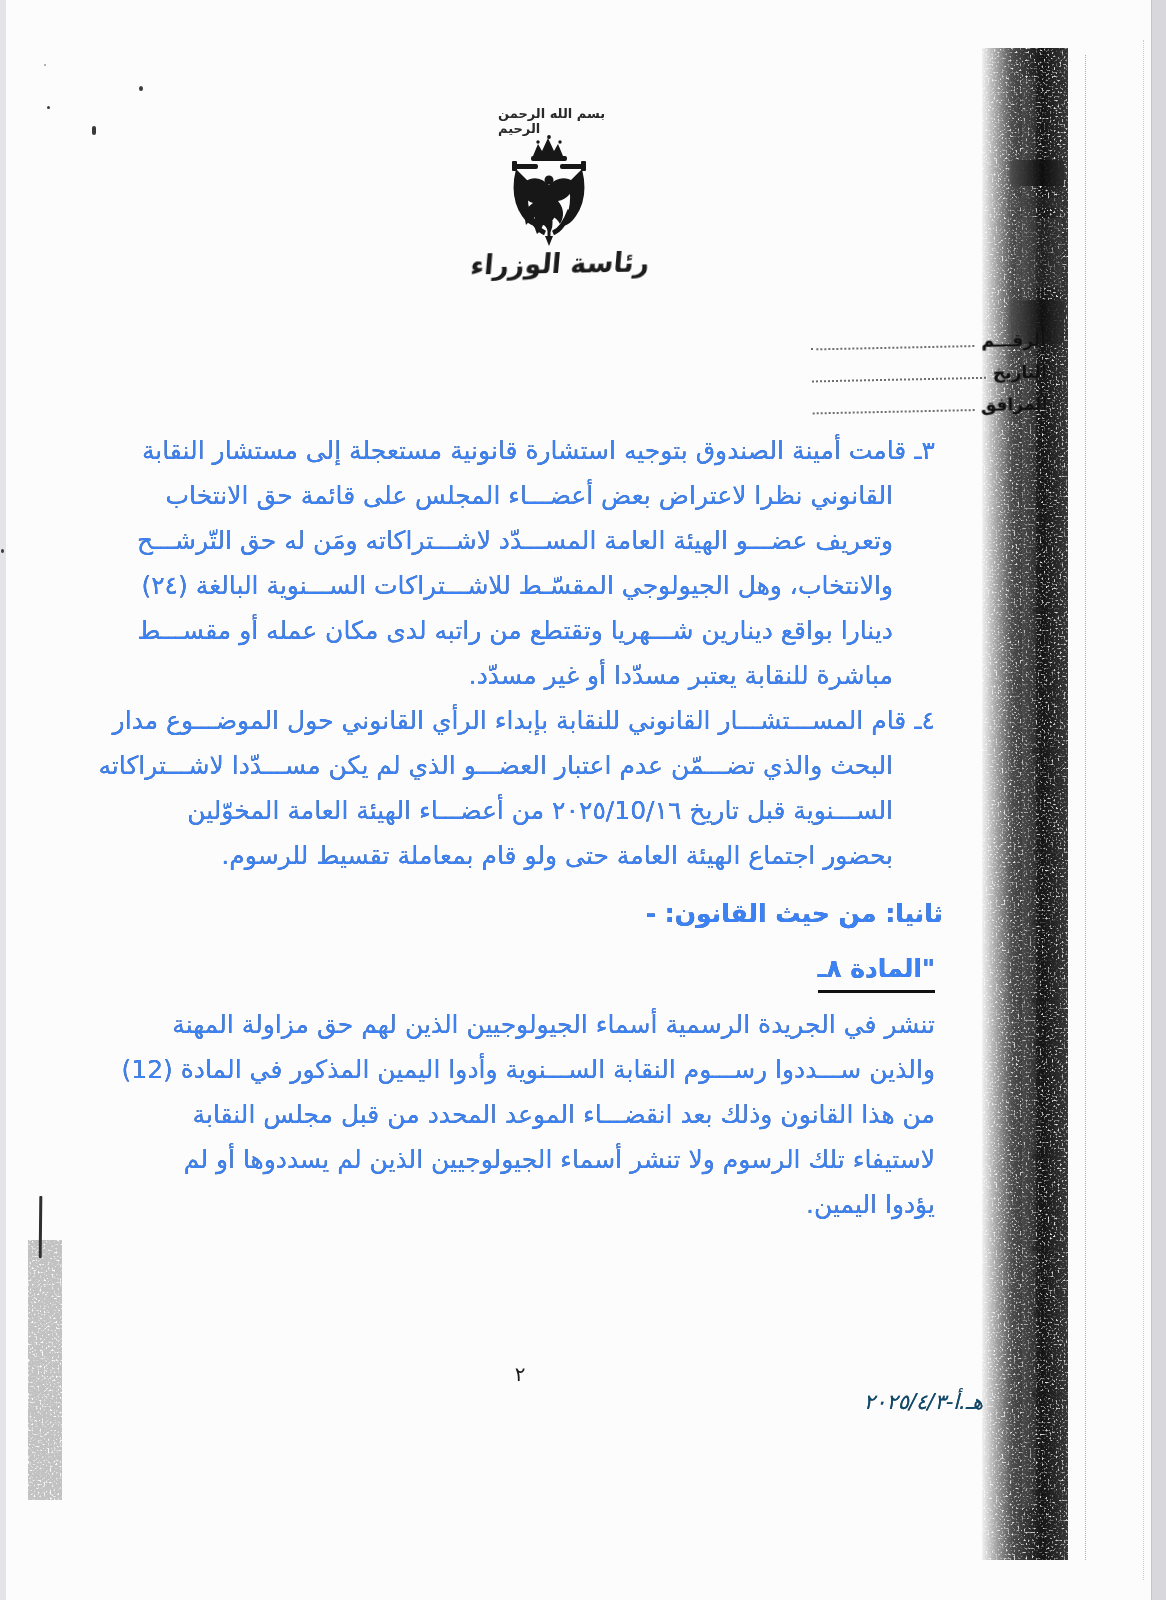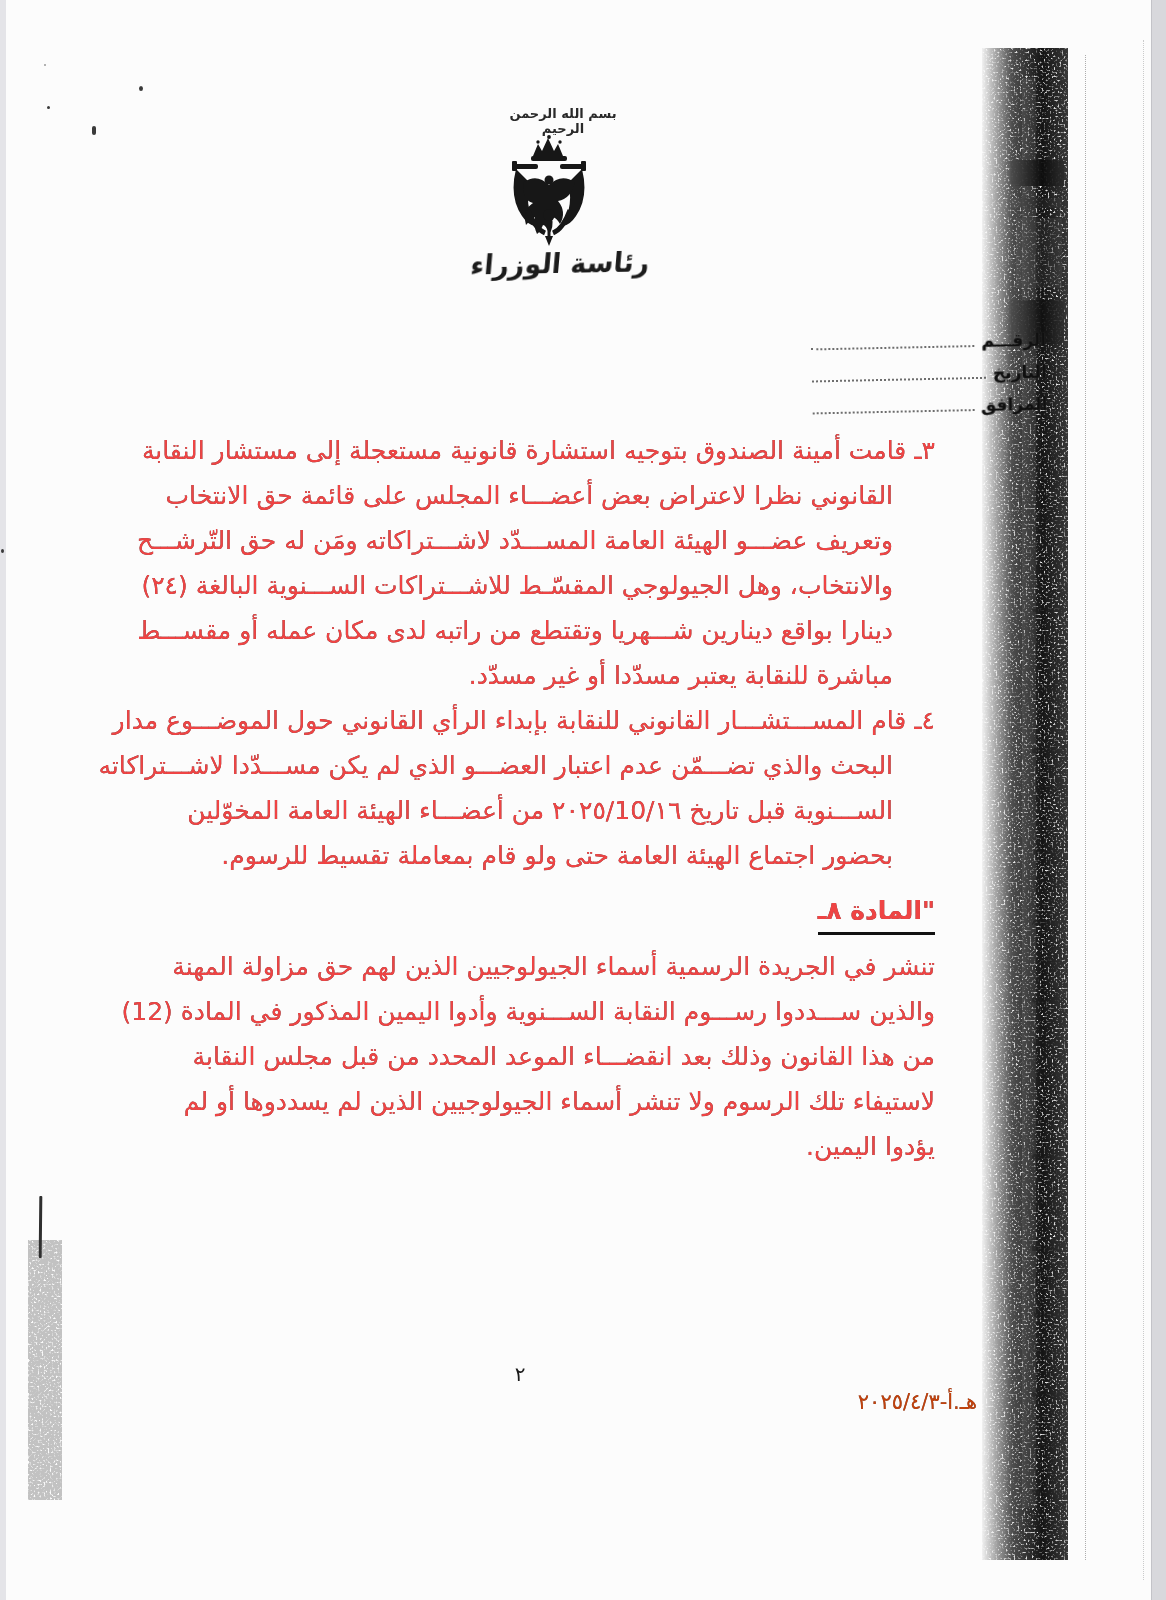--- a/index.html
+++ b/index.html
@@ -13,53 +13,53 @@
   .edge-right{position:absolute;left:1151px;top:0;width:15px;height:1600px;background:#d8d8dc;border-left:1px solid #c3c3c8;}
   .dotline-a{position:absolute;left:1085px;top:55px;height:1505px;width:0;border-left:1px dotted #9a9a9a;opacity:.8;}
   .dotline-b{position:absolute;left:1143px;top:40px;height:1540px;width:0;border-left:1px dotted #ababab;opacity:.6;}
   .noise-band{position:absolute;left:982px;top:48px;}
   .noise-small{position:absolute;left:28px;top:1240px;opacity:.5;}
   .left-mark{position:absolute;left:39px;top:1196px;width:3px;height:62px;background:#2f2f2f;border-radius:1px;transform:rotate(.6deg);}
   .speck{position:absolute;background:#3a3a3a;border-radius:50%;}
 
   
   .basmala{
-    position:absolute;left:498px;top:106px;width:130px;text-align:center;
+    position:absolute;left:498px;top:106px;width:130px;
     font-size:13px;font-weight:bold;color:#2a2a2a;filter:blur(.5px);letter-spacing:-.5px;
   }
   .emblem{position:absolute;left:500px;top:130px;filter:blur(.4px);}
   .org-title{
     position:absolute;left:470px;top:248px;width:180px;text-align:center;
     font-size:27px;font-weight:bold;color:#1c1c1c;
     transform:skewX(-6deg) rotate(-1deg);filter:blur(.35px);
   }
 
   
   .ref-fields{position:absolute;top:331px;left:812px;width:235px;direction:rtl;transform:rotate(-1.2deg);z-index:5;}
   .ref-row{display:flex;align-items:flex-end;height:21px;margin-bottom:11px;gap:7px;}
   .ref-label{font-size:17px;font-weight:bold;color:#101010;text-shadow:0 0 1px #444;white-space:nowrap;filter:blur(.3px);}
   .ref-leader{flex:1;border-bottom:2px dotted #4a4a4a;height:4px;margin-bottom:4px;opacity:.8;}
 
   
   .doc-body{
     position:absolute;top:428px;right:231px;width:834px;direction:rtl;text-align:right;
-    font-size:25px;line-height:45px;color:#ef4444;text-shadow:0 0 .6px rgba(10,10,10,.75);
+    font-size:25px;line-height:45px;color:#3b82f6;text-shadow:0 0 .6px rgba(10,10,10,.75);
   }
   .doc-body p,.doc-body h3,.doc-body h4{margin:0;font-size:inherit;}
   .prewrap{white-space:pre;}
   .hang{white-space:pre;padding-right:42px;text-indent:-42px;}
   .section-heading{margin:13px -8px 0 0 !important;font-weight:bold;font-size:27px;}
   .item{margin-top:13px !important;margin-right:-12px !important;}
   .article-heading{margin-top:10px !important;font-weight:bold;font-size:26px;}
   .article-heading span{display:inline-block;border-bottom:3.5px solid #111;padding-bottom:1px;line-height:40px;}
   .article-body{margin-top:9px !important;}
 
   
   .page-number{position:absolute;left:505px;top:1362px;width:30px;text-align:center;font-size:20px;color:#1a1a1a;}
-  .ref-code{position:absolute;right:189px;top:1390px;direction:rtl;font-size:21px;color:#c2410c;text-shadow:0 0 .5px rgba(0,0,0,.6);}
+  .ref-code{position:absolute;right:183px;top:1390px;direction:rtl;font-size:21px;color:#0c4a6e;text-shadow:0 0 .5px rgba(0,0,0,.6);font-style:italic;}
 </style>
 </head>
 <body>
 
 <div class="page">
 
   <div class="edge-left"></div>
   <div class="edge-right"></div>
   <div class="dotline-a"></div>
   <div class="dotline-b"></div>
@@ -171,20 +171,21 @@
     <p class="hang">٣ـ قامت أمينة الصندوق بتوجيه استشارة قانونية مستعجلة إلى مستشار النقابة
 القانوني نظرا لاعتراض بعض أعضـــاء المجلس على قائمة حق الانتخاب
 وتعريف عضـــو الهيئة العامة المســـدّد لاشـــتراكاته ومَن له حق التّرشـــح
 والانتخاب، وهل الجيولوجي المقسّـط للاشـــتراكات الســـنوية البالغة (٢٤)
 دينارا بواقع دينارين شـــهريا وتقتطع من راتبه لدى مكان عمله أو مقســـط
 مباشرة للنقابة يعتبر مسدّدا أو غير مسدّد.</p>
     <p class="hang">٤ـ قام المســـتشـــار القانوني للنقابة بإبداء الرأي القانوني حول الموضـــوع مدار
 البحث والذي تضـــمّن عدم اعتبار العضـــو الذي لم يكن مســـدّدا لاشـــتراكاته
 الســـنوية قبل تاريخ ٢٠٢٥/10/١٦ من أعضـــاء الهيئة العامة المخوّلين
 بحضور اجتماع الهيئة العامة حتى ولو قام بمعاملة تقسيط للرسوم.</p>
+    <h3 class="section-heading">ثانيا: من حيث القانون: -</h3>
     <h4 class="article-heading"><span>"المادة ٨ـ</span></h4>
     <p class="prewrap article-body">تنشر في الجريدة الرسمية أسماء الجيولوجيين الذين لهم حق مزاولة المهنة
 والذين ســـددوا رســـوم النقابة الســـنوية وأدوا اليمين المذكور في المادة (12)
 من هذا القانون وذلك بعد انقضـــاء الموعد المحدد من قبل مجلس النقابة
 لاستيفاء تلك الرسوم ولا تنشر أسماء الجيولوجيين الذين لم يسددوها أو لم
 يؤدوا اليمين.</p>
   </div>
 
   <div class="page-number">٢</div>
   <div class="ref-code">هـ.أ-٢٠٢٥/٤/٣</div>

